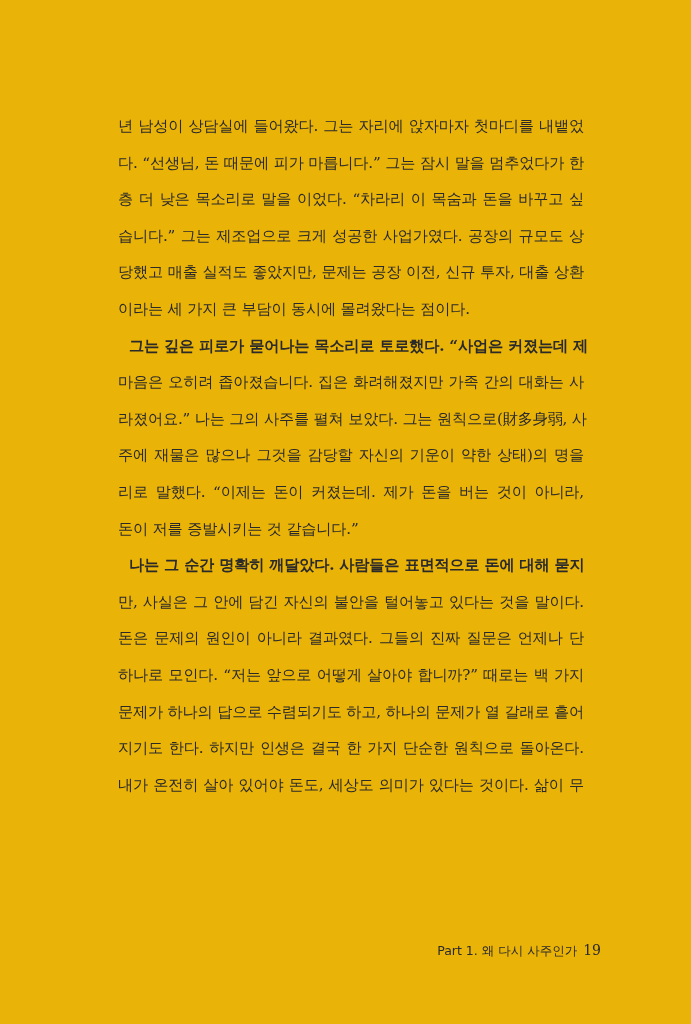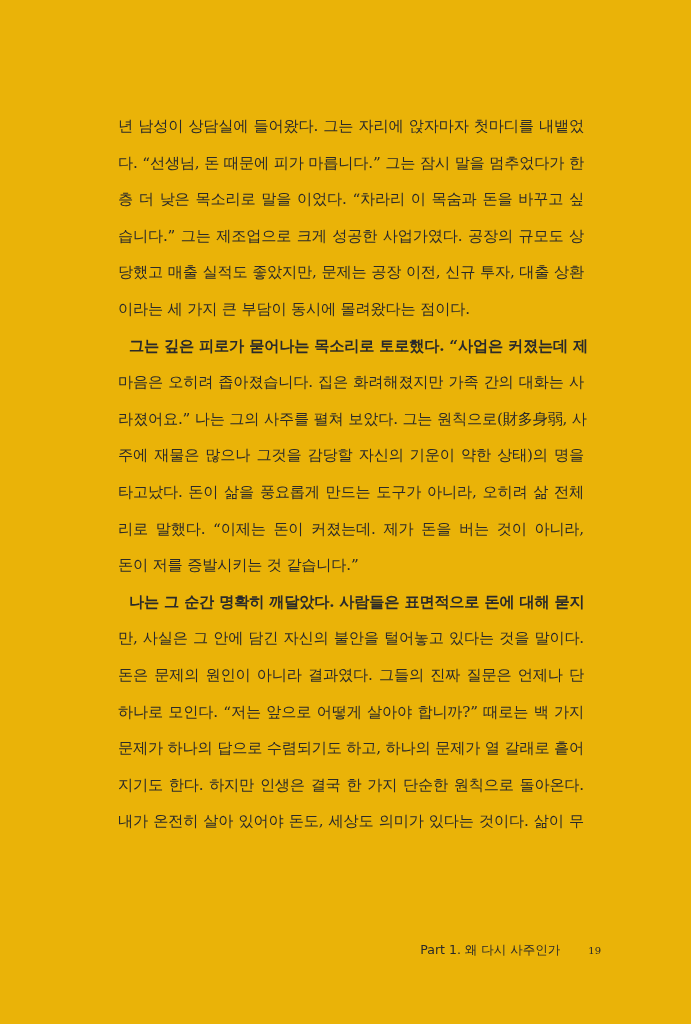--- a/index.html
+++ b/index.html
@@ -47,41 +47,40 @@
     .footer {
       position: absolute;
       top: 942px;
       right: 90px;
       font-family: "DejaVu Sans", "Liberation Sans", sans-serif;
       font-size: 12.5px;
       color: #2a2a2a;
       white-space: nowrap;
     }
     .footer .page-num {
-      margin-left: 24px;
+      margin-left: 2px;
       font-family: "DejaVu Serif", "Liberation Serif", serif;
-      font-size: 10px;
+      font-size: 14px;
     }
   </style>
 </head>
 <body>
 
 <div class="page">
   <div class="body-text">
     <div class="line">년 남성이 상담실에 들어왔다. 그는 자리에 앉자마자 첫마디를 내뱉었</div>
     <div class="line">다. “선생님, 돈 때문에 피가 마릅니다.” 그는 잠시 말을 멈추었다가 한</div>
     <div class="line">층 더 낮은 목소리로 말을 이었다. “차라리 이 목숨과 돈을 바꾸고 싶</div>
     <div class="line">습니다.” 그는 제조업으로 크게 성공한 사업가였다. 공장의 규모도 상</div>
     <div class="line">당했고 매출 실적도 좋았지만, 문제는 공장 이전, 신규 투자, 대출 상환</div>
     <div class="line last">이라는 세 가지 큰 부담이 동시에 몰려왔다는 점이다.</div>
     <div class="line indent">그는 깊은 피로가 묻어나는 목소리로 토로했다. “사업은 커졌는데 제</div>
     <div class="line">마음은 오히려 좁아졌습니다. 집은 화려해졌지만 가족 간의 대화는 사</div>
     <div class="line">라졌어요.” 나는 그의 사주를 펼쳐 보았다. 그는 원칙으로(財多身弱, 사</div>
     <div class="line">주에 재물은 많으나 그것을 감당할 자신의 기운이 약한 상태)의 명을</div>
-    <div class="line">타고났다. 돈이 삶을 풍요롭게 만드는 도구가 아니라, 오히려 삶 전체</div>
     <div class="line">리로 말했다. “이제는 돈이 커졌는데. 제가 돈을 버는 것이 아니라,</div>
     <div class="line last">돈이 저를 증발시키는 것 같습니다.”</div>
     <div class="line indent">나는 그 순간 명확히 깨달았다. 사람들은 표면적으로 돈에 대해 묻지</div>
     <div class="line">만, 사실은 그 안에 담긴 자신의 불안을 털어놓고 있다는 것을 말이다.</div>
     <div class="line">돈은 문제의 원인이 아니라 결과였다. 그들의 진짜 질문은 언제나 단</div>
     <div class="line">하나로 모인다. “저는 앞으로 어떻게 살아야 합니까?” 때로는 백 가지</div>
     <div class="line">문제가 하나의 답으로 수렴되기도 하고, 하나의 문제가 열 갈래로 흩어</div>
     <div class="line">지기도 한다. 하지만 인생은 결국 한 가지 단순한 원칙으로 돌아온다.</div>
     <div class="line">내가 온전히 살아 있어야 돈도, 세상도 의미가 있다는 것이다. 삶이 무</div>
   </div>

